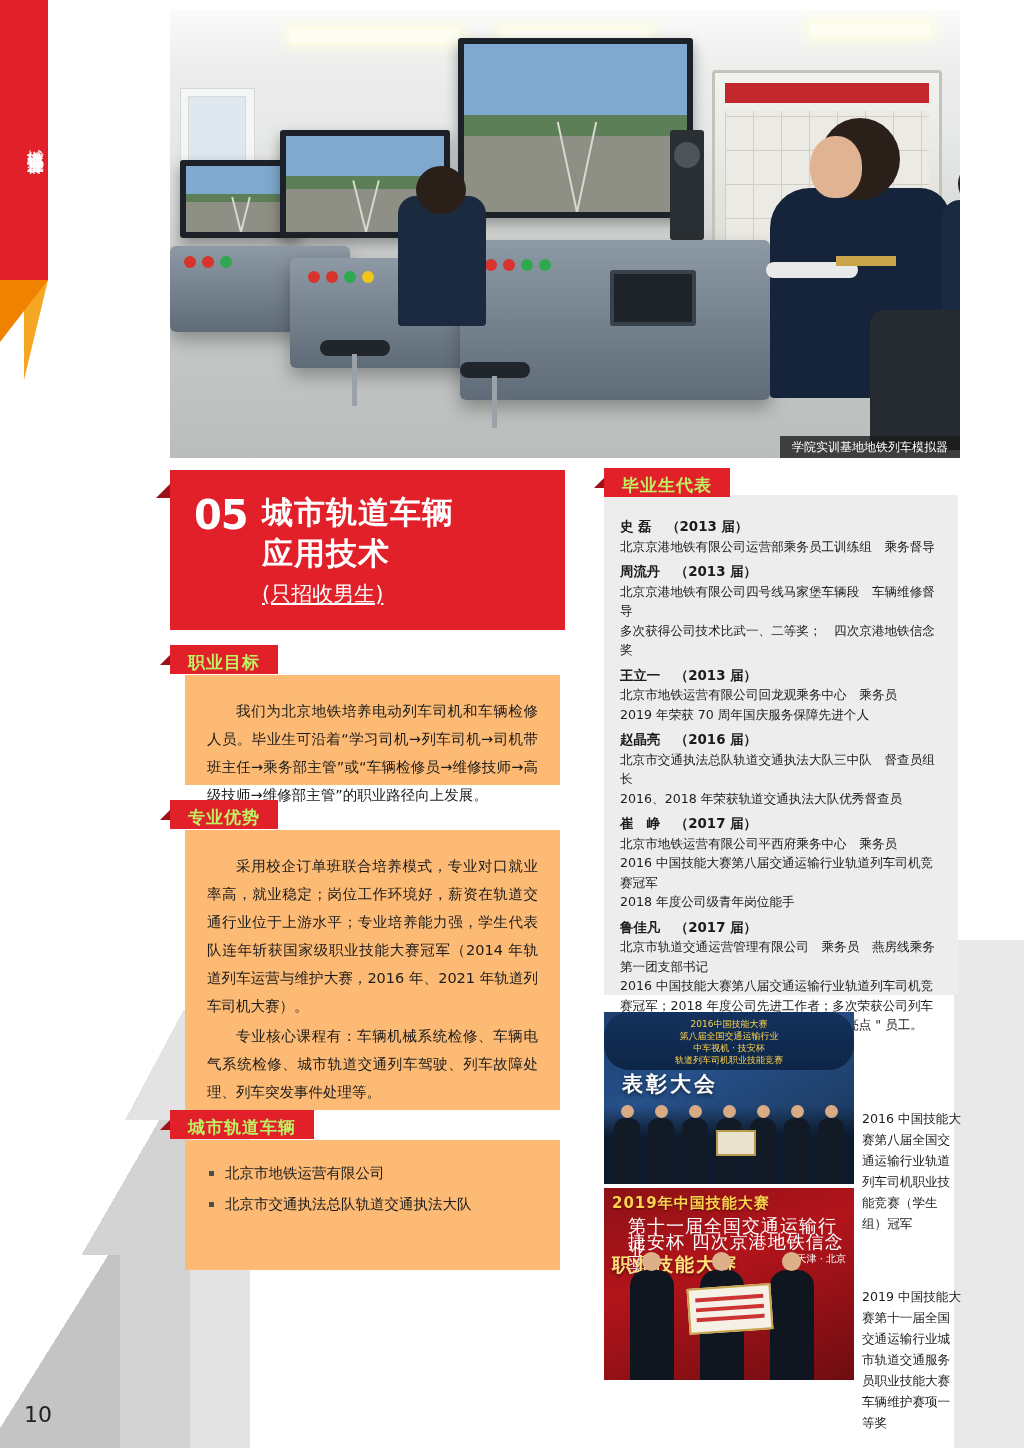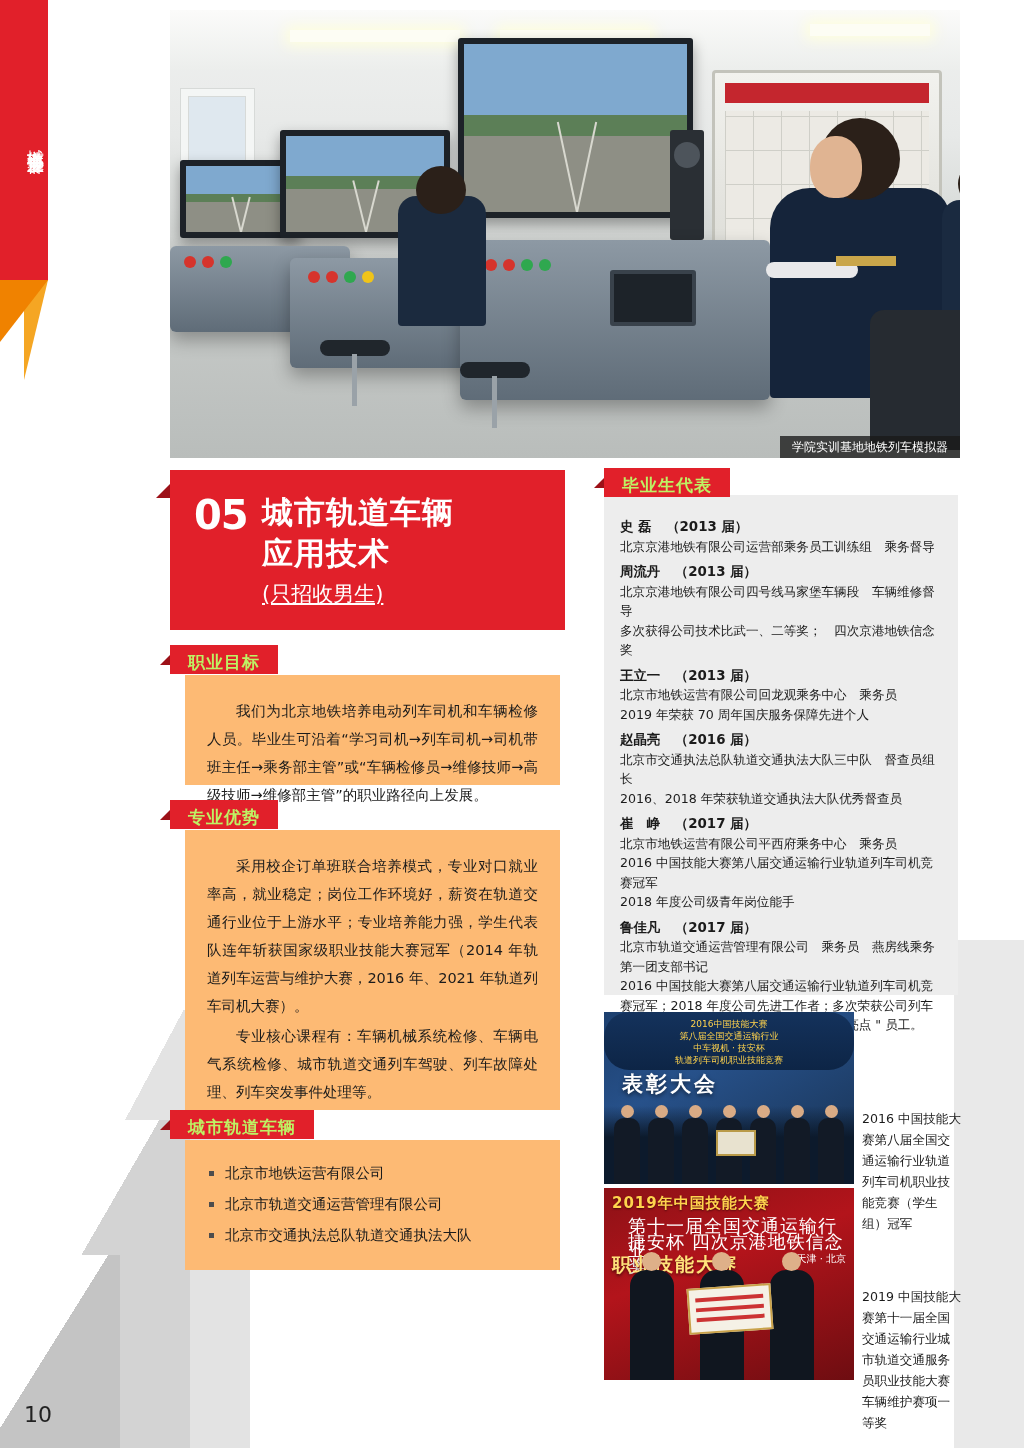--- a/index.html
+++ b/index.html
@@ -389,21 +389,20 @@
 <div class="tag" style="left:170px;top:800px;">专业优势</div>
 <div class="panel" style="left:185px;top:830px;width:375px;height:280px;">
   <p>采用校企订单班联合培养模式，专业对口就业率高，就业稳定；岗位工作环境好，薪资在轨道交通行业位于上游水平；专业培养能力强，学生代表队连年斩获国家级职业技能大赛冠军（2014 年轨道列车运营与维护大赛，2016 年、2021 年轨道列车司机大赛）。</p>
   <p>专业核心课程有：车辆机械系统检修、车辆电气系统检修、城市轨道交通列车驾驶、列车故障处理、列车突发事件处理等。</p>
 </div>
 
 <div class="tag" style="left:170px;top:1110px;">城市轨道车辆</div>
 <div class="panel list" style="left:185px;top:1140px;width:375px;height:130px;">
   <ul>
     <li>北京市地铁运营有限公司</li>
-    <li>北京市轨道交通运营管理有限公司</li>
     <li>北京市交通执法总队轨道交通执法大队</li>
   </ul>
 </div>
 
 <div class="tag" style="left:604px;top:468px;">毕业生代表</div>
 <div class="grad-panel">
 
   <div class="grad-name">
     <span>史 磊</span>
     <span style="margin-left:10px;">（2013 届）</span>

